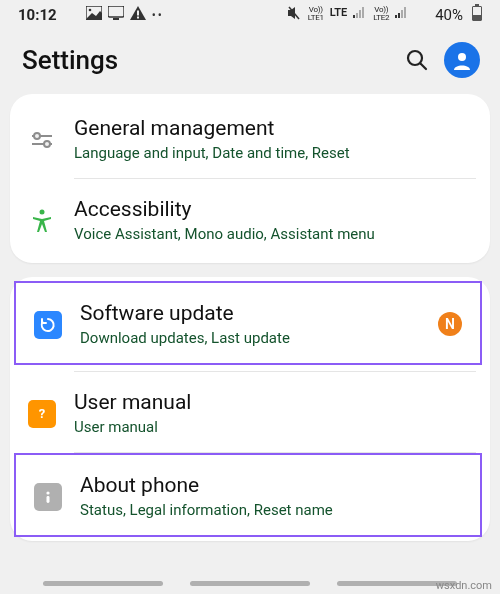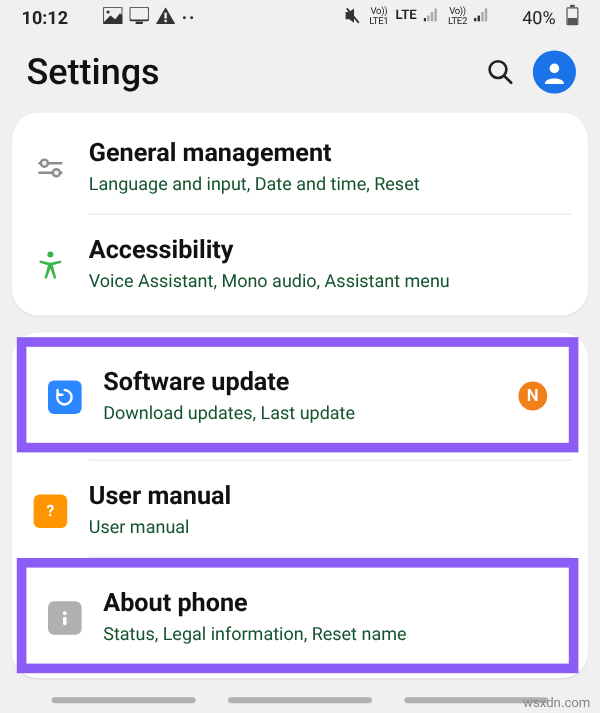--- a/index.html
+++ b/index.html
@@ -25,21 +25,21 @@
     .status-right .lte { font-size: 8px; line-height: 1; letter-spacing: -0.3px; }
     .status-right .bars { font-size: 12px; }
     .status-right .pct { font-size: 15px; font-weight: 400; margin-left: 20px; }
     .header {
       display: flex;
       align-items: center;
       padding: 14px 20px 16px 22px;
       gap: 12px;
     }
     .header-title {
-      font-size: 30px;
+      font-size: 26px;
       font-weight: 500;
       color: #111;
       flex: 1;
     }
     .search-btn { width: 30px; height: 30px; display:flex; align-items:center; justify-content:center; }
     .profile-btn {
       width: 36px; height: 36px; border-radius: 50%;
       background: #1a73e8;
       display:flex; align-items:center; justify-content:center;
     }
@@ -61,21 +61,21 @@
       width: 28px; height: 28px;
       border-radius: 5px;
       display:flex; align-items:center; justify-content:center;
       flex-shrink: 0;
       margin-top: 2px;
     }
     .row-content { flex: 1; min-width: 0; }
     .row-title {
       font-size: 21px;
       color: #111;
-      font-weight: 700;
+      font-weight: 400;
       margin-bottom: 4px;
     }
     .row-sub {
       font-size: 15px;
       color: #14532d;
     }
     .divider {
       height: 1px;
       background: #e5e5e5;
       margin-left: 64px;
@@ -84,21 +84,21 @@
     .badge-n {
       width: 24px; height: 24px; border-radius: 50%;
       background: #f0801a;
       color: #fff;
       font-size: 14px;
       font-weight: 600;
       display:flex; align-items:center; justify-content:center;
       flex-shrink: 0;
     }
     .highlight-box {
-      border: 8px solid #8b5cf6;
+      border: 2px solid #8b5cf6;
       margin: 0 8px 0 4px;
     }
     
     .nav-handles {
       position: absolute;
       bottom: 8px;
       left: 0; right: 0;
       display: flex;
       justify-content: space-around;
       padding: 0 30px;

